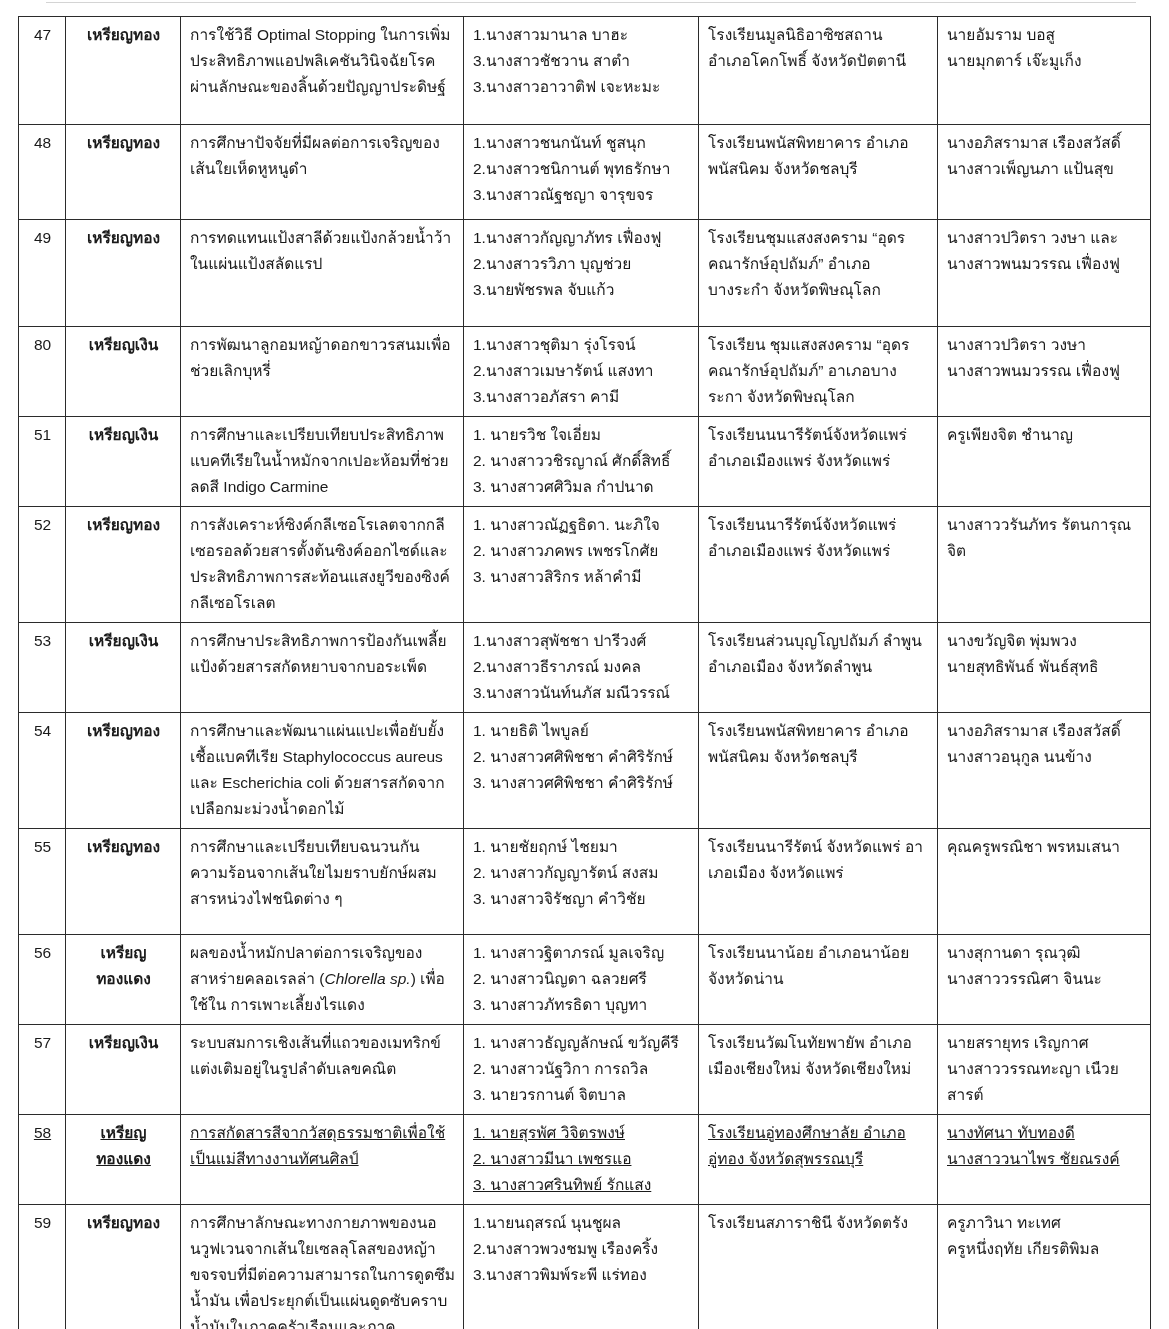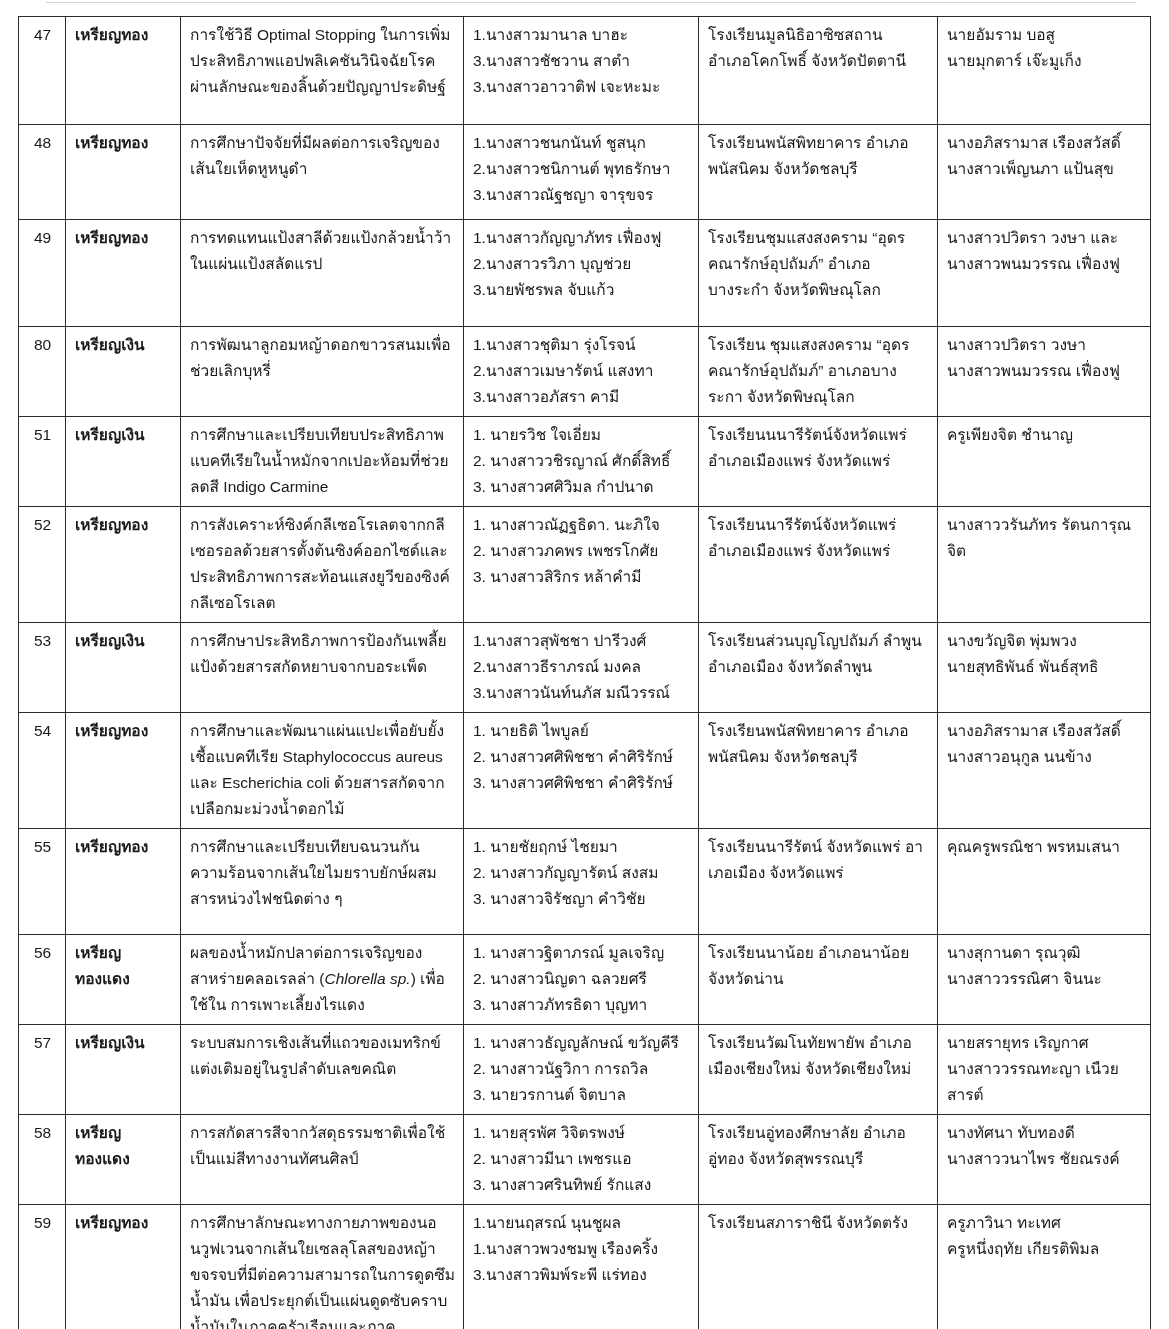--- a/index.html
+++ b/index.html
@@ -27,21 +27,21 @@
   table.awards td{
     border:1.3px solid var(--border-color);
     vertical-align:top;
     font-size:15.5px;
     line-height:26px;
     padding:5px 8px 6px 9px;
     word-wrap:break-word;
     overflow-wrap:break-word;
   }
   td.c-no{text-align:center;padding-left:2px;padding-right:2px;}
-  td.c-medal{font-weight:bold;padding-left:13px;}
+  td.c-medal{font-weight:bold;padding-left:13px;text-align:center;}
   td.c-title{padding-left:9px;padding-right:16px;}
   td.c-students{padding-left:12px;}
   td.c-school{padding-left:12px;padding-right:14px;}
   td.c-adv{padding-left:13px;}
   .line{display:block;}
   em{font-style:italic;}
 </style>
 </head>
 <body>
 
@@ -210,42 +210,42 @@
             <span class="line">1. นางสาวธัญญลักษณ์ ขวัญคีรี</span>
             <span class="line">2. นางสาวนัฐวิกา การถวิล</span>
             <span class="line">3. นายวรกานต์ จิตบาล</span>
           </td>
           <td class="c-school">โรงเรียนวัฒโนทัยพายัพ อำเภอเมืองเชียงใหม่ จังหวัดเชียงใหม่</td>
           <td class="c-adv">
             <span class="line">นายสรายุทร เริญกาศ</span>
             <span class="line">นางสาววรรณทะญา เนืวยสารต์</span>
           </td>
         </tr>
-        <tr style="height: 87px;">
+        <tr style="height: 87px; text-decoration: underline;">
           <td class="c-no">58</td>
           <td class="c-medal">เหรียญทองแดง</td>
           <td class="c-title">การสกัดสารสีจากวัสดุธรรมชาติเพื่อใช้เป็นแม่สีทางงานทัศนศิลป์</td>
           <td class="c-students">
             <span class="line">1. นายสุรพัศ วิจิตรพงษ์</span>
             <span class="line">2. นางสาวมีนา เพชรแอ</span>
             <span class="line">3. นางสาวศรินทิพย์ รักแสง</span>
           </td>
           <td class="c-school">โรงเรียนอู่ทองศึกษาลัย อำเภออู่ทอง จังหวัดสุพรรณบุรี</td>
           <td class="c-adv">
             <span class="line">นางทัศนา ทับทองดี</span>
             <span class="line">นางสาววนาไพร ชัยณรงค์</span>
           </td>
         </tr>
         <tr style="height: 154px;">
           <td class="c-no">59</td>
           <td class="c-medal">เหรียญทอง</td>
           <td class="c-title">การศึกษาลักษณะทางกายภาพของนอนวูฟเวนจากเส้นใยเซลลุโลสของหญ้าขจรจบที่มีต่อความสามารถในการดูดซึมน้ำมัน เพื่อประยุกต์เป็นแผ่นดูดซับคราบน้ำมันในภาคครัวเรือนและภาคอุตสาหกรรม</td>
           <td class="c-students">
             <span class="line">1.นายนฤสรณ์ นุนชูผล</span>
-            <span class="line">1.นางสาวพวงชมพู เรืองคริ้ง</span>
+            <span class="line">2.นางสาวพวงชมพู เรืองคริ้ง</span>
             <span class="line">3.นางสาวพิมพ์ระพี แร่ทอง</span>
           </td>
           <td class="c-school">โรงเรียนสภาราชินี จังหวัดตรัง</td>
           <td class="c-adv">
             <span class="line">ครูภาวินา ทะเทศ</span>
             <span class="line">ครูหนึ่งฤทัย เกียรติพิมล</span>
           </td>
         </tr>
       </tbody>
   </table>

